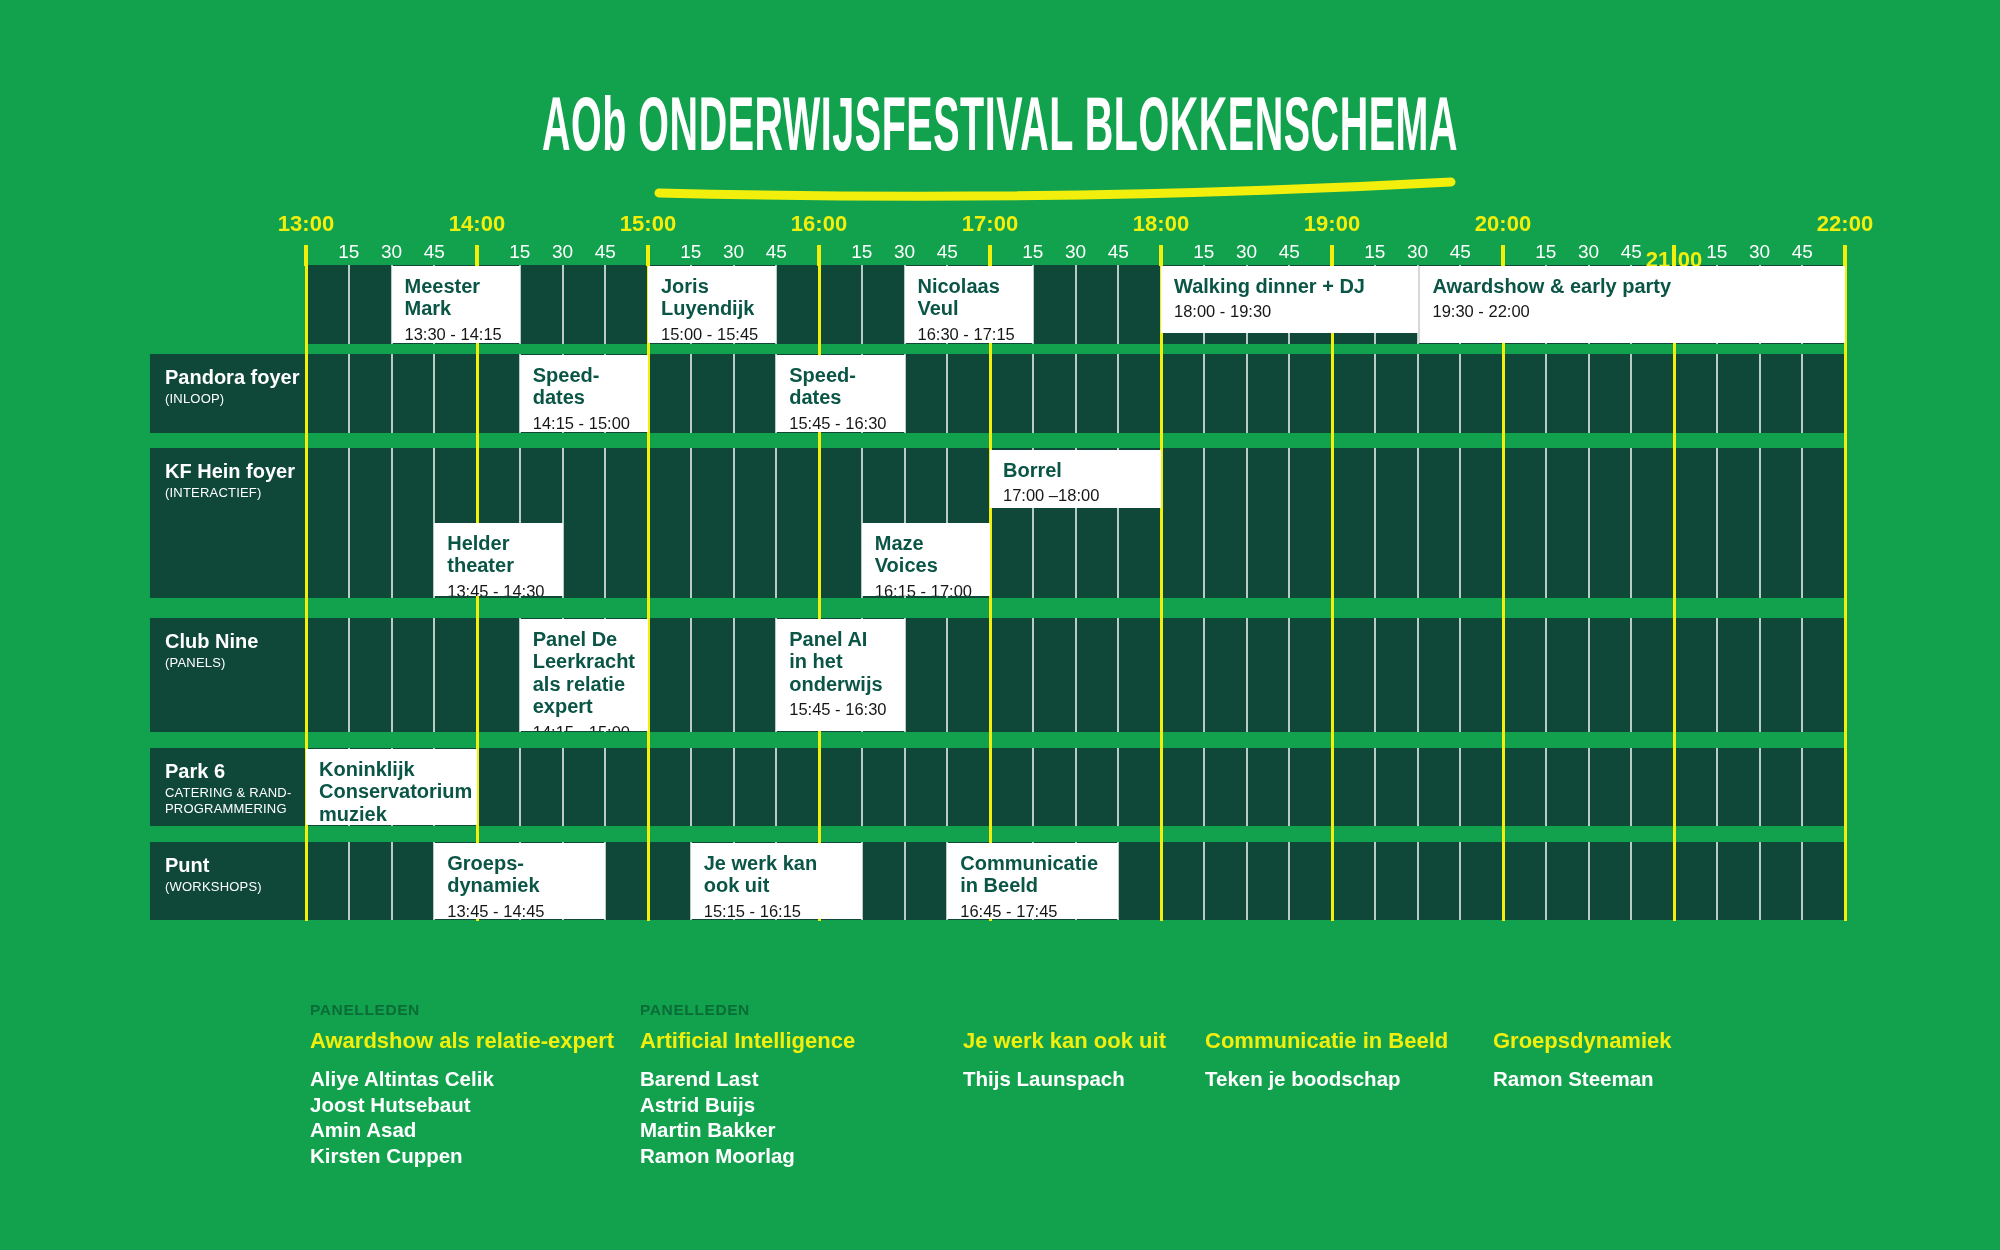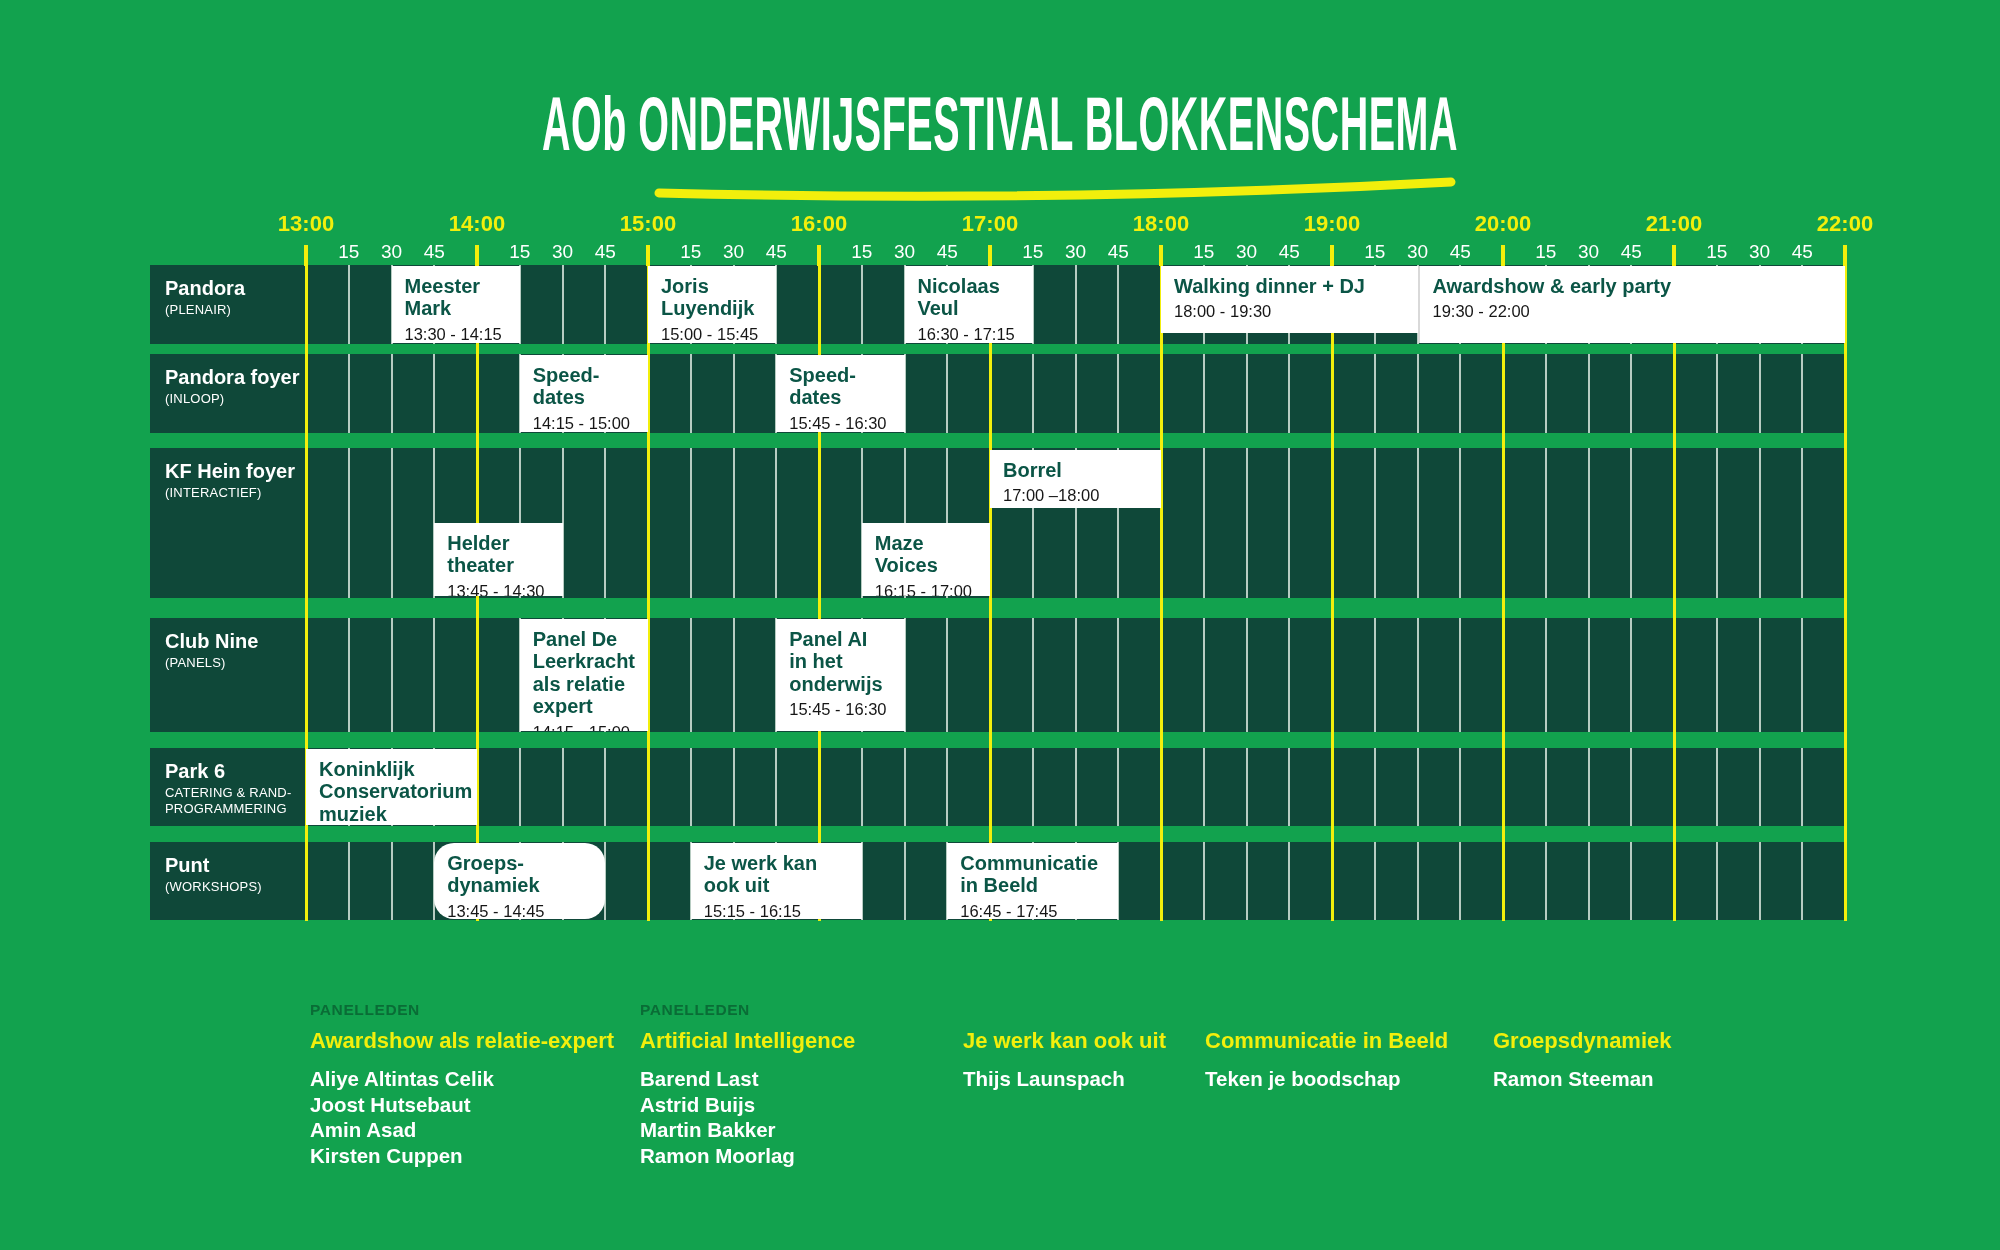--- a/index.html
+++ b/index.html
@@ -30,24 +30,20 @@
 <body>
 
 <div class="title-wrap">
   <span class="title">AOb ONDERWIJSFESTIVAL BLOKKENSCHEMA</span>
 </div>
 <svg class="swoosh" width="820" height="34" viewBox="0 0 820 34">
   <path d="M14 21 Q420 31 806 10" fill="none" stroke="#f2ef0c" stroke-width="9" stroke-linecap="round"></path>
 </svg>
 
 <div id="board">
-    <div class="venue" style="top: 265px; height: 79px;">
-      <div class="vname">Pandora</div>
-      <div class="vcat">(PLENAIR)</div>
-    </div>
     <div class="venue" style="top: 354px; height: 79px;">
       <div class="vname">Pandora foyer</div>
       <div class="vcat">(INLOOP)</div>
     </div>
     <div class="venue" style="top: 618px; height: 114px;">
       <div class="vname">Club Nine</div>
       <div class="vcat">(PANELS)</div>
     </div>
     <div class="venue" style="top: 448px; height: 150px;">
       <div class="vname">KF Hein foyer</div>
@@ -272,21 +268,21 @@
     <div class="qlabel" style="left: 1417.5px;">30</div>
     <div class="qlabel" style="left: 1460.25px;">45</div>
     <div class="hline" style="left: 1501.5px;"></div>
     <div class="tick" style="left: 1501px;"></div>
     <div class="hlabel" style="left: 1503px;">20:00</div>
     <div class="qlabel" style="left: 1545.75px;">15</div>
     <div class="qlabel" style="left: 1588.5px;">30</div>
     <div class="qlabel" style="left: 1631.25px;">45</div>
     <div class="hline" style="left: 1672.5px;"></div>
     <div class="tick" style="left: 1672px;"></div>
-    <div class="hlabel" style="left: 1674px;">21:00</div>
+    <div class="hlabel" style="left: 1674px; margin-top: 36px;">21:00</div>
     <div class="qlabel" style="left: 1716.75px;">15</div>
     <div class="qlabel" style="left: 1759.5px;">30</div>
     <div class="qlabel" style="left: 1802.25px;">45</div>
     <div class="hline" style="left: 1843.5px;"></div>
     <div class="tick" style="left: 1843px;"></div>
     <div class="hlabel" style="left: 1845px;">22:00</div>
     <div class="event" style="left: 391.5px; top: 266px; width: 128.25px; height: 77px;">
       <div class="etitle">Meester</div>
       <div class="etitle">Mark</div>
       <div class="etime">13:30 - 14:15</div>
@@ -344,21 +340,21 @@
       <div class="etitle">Panel AI</div>
       <div class="etitle">in het</div>
       <div class="etitle">onderwijs</div>
       <div class="etime">15:45 - 16:30</div>
     </div>
     <div class="event" style="left: 306px; top: 749px; width: 171px; height: 76px;">
       <div class="etitle">Koninklijk</div>
       <div class="etitle">Conservatorium</div>
       <div class="etitle">muziek</div>
     </div>
-    <div class="event" style="left: 434.25px; top: 843px; width: 171px; height: 76px; border-radius: 20px;">
+    <div class="event" style="left: 434.25px; top: 843px; width: 171px; height: 76px;">
       <div class="etitle">Groeps-</div>
       <div class="etitle">dynamiek</div>
       <div class="etime">13:45 - 14:45</div>
     </div>
     <div class="event" style="left: 690.75px; top: 843px; width: 171px; height: 76px;">
       <div class="etitle">Je werk kan</div>
       <div class="etitle">ook uit</div>
       <div class="etime">15:15 - 16:15</div>
     </div>
     <div class="event" style="left: 947.25px; top: 843px; width: 171px; height: 76px;">

